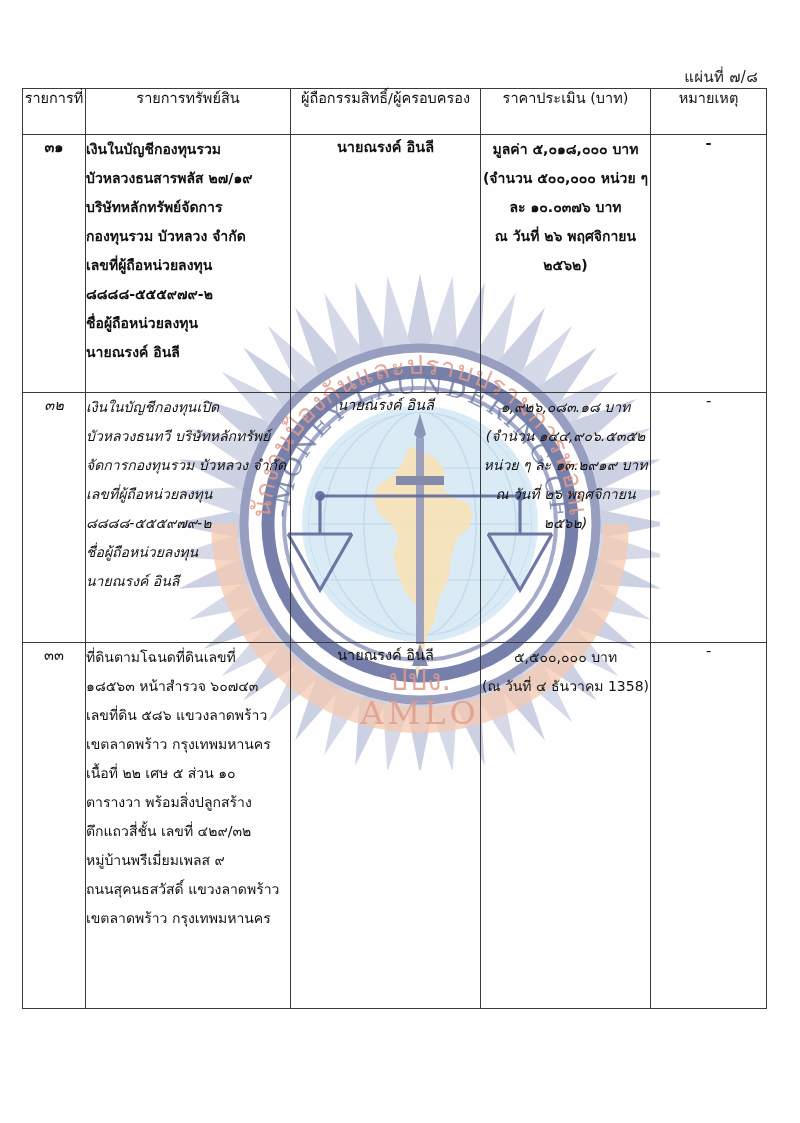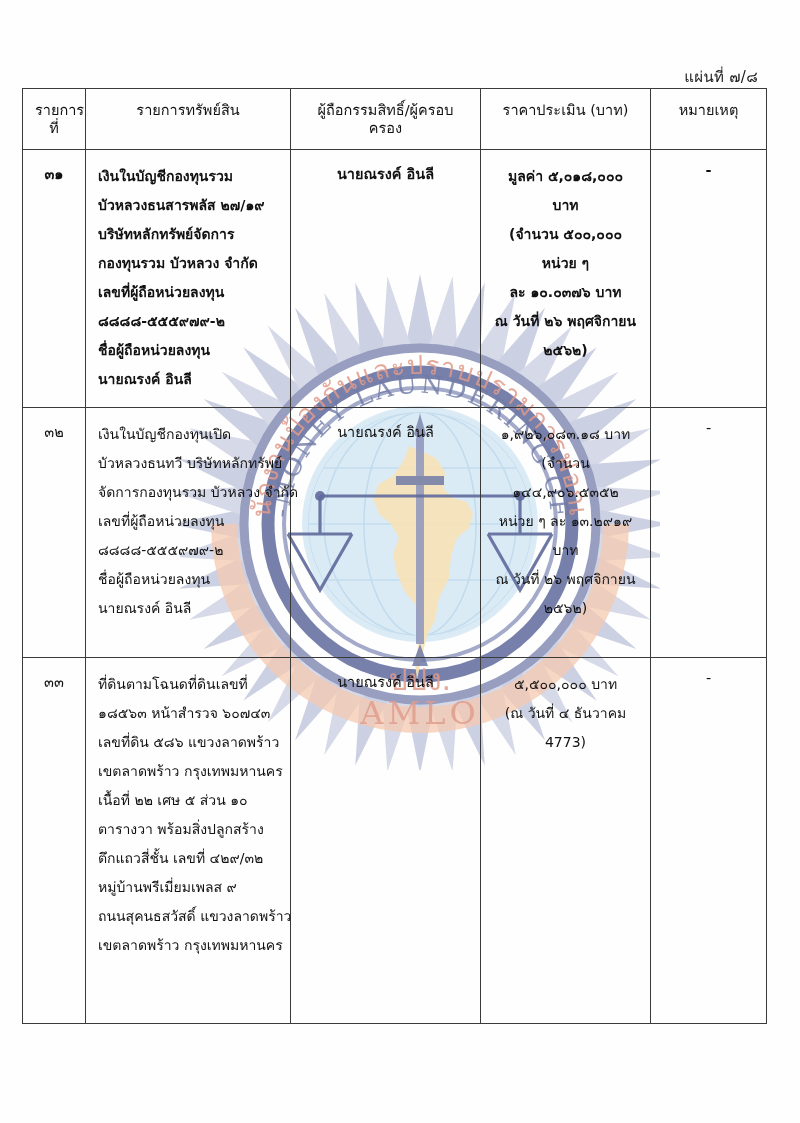--- a/index.html
+++ b/index.html
@@ -57,21 +57,21 @@
   table.asset-table {
     width: 744px;
     border-collapse: collapse;
     table-layout: fixed;
     background: transparent;
   }
   table.asset-table th,
   table.asset-table td {
     border: 1px solid #3a3a3a;
     vertical-align: top;
-    padding: 12px;
+    padding: 0;
     background: transparent;
   }
   thead th {
     height: 46px;
     vertical-align: middle;
     text-align: center;
     font-weight: normal;
     font-size: 14.5px;
     color: #111;
     padding: 2px 3px;
@@ -115,21 +115,21 @@
     font-size: 14px;
     line-height: 29px;
     color: #111;
     white-space: nowrap;
   }
   .cell-desc .line { text-align: left; }
   .cell-price .line { text-align: center; white-space: normal; }
 
   
   tr.row-31 td { height: 258px; font-weight: bold; }
-  tr.row-32 td { height: 250px; }
+  tr.row-32 td { height: 250px; font-style: italic; }
   tr.row-33 td { height: 366px; }
 </style>
 </head>
 <body>
 
 <div class="page">
 
   <div class="seal-wrap">
     <svg viewBox="0 0 480 532" xmlns="http://www.w3.org/2000/svg">
       <defs>
@@ -429,21 +429,21 @@
             <div class="line">เนื้อที่ ๒๒ เศษ ๕ ส่วน ๑๐</div>
             <div class="line">ตารางวา  พร้อมสิ่งปลูกสร้าง</div>
             <div class="line">ตึกแถวสี่ชั้น เลขที่ ๔๒๙/๓๒</div>
             <div class="line">หมู่บ้านพรีเมี่ยมเพลส ๙</div>
             <div class="line">ถนนสุคนธสวัสดิ์ แขวงลาดพร้าว</div>
             <div class="line">เขตลาดพร้าว กรุงเทพมหานคร</div>
           </td>
           <td class="cell-owner">นายณรงค์ อินลี</td>
           <td class="cell-price">
             <div class="line">๕,๕๐๐,๐๐๐ บาท</div>
-            <div class="line">(ณ วันที่ ๔ ธันวาคม 4773)</div>
+            <div class="line">(ณ วันที่ ๔ ธันวาคม 1358)</div>
           </td>
           <td class="cell-note">-</td>
         </tr>
 
       </tbody>
     </table>
   </div>
 
 </div>
 

